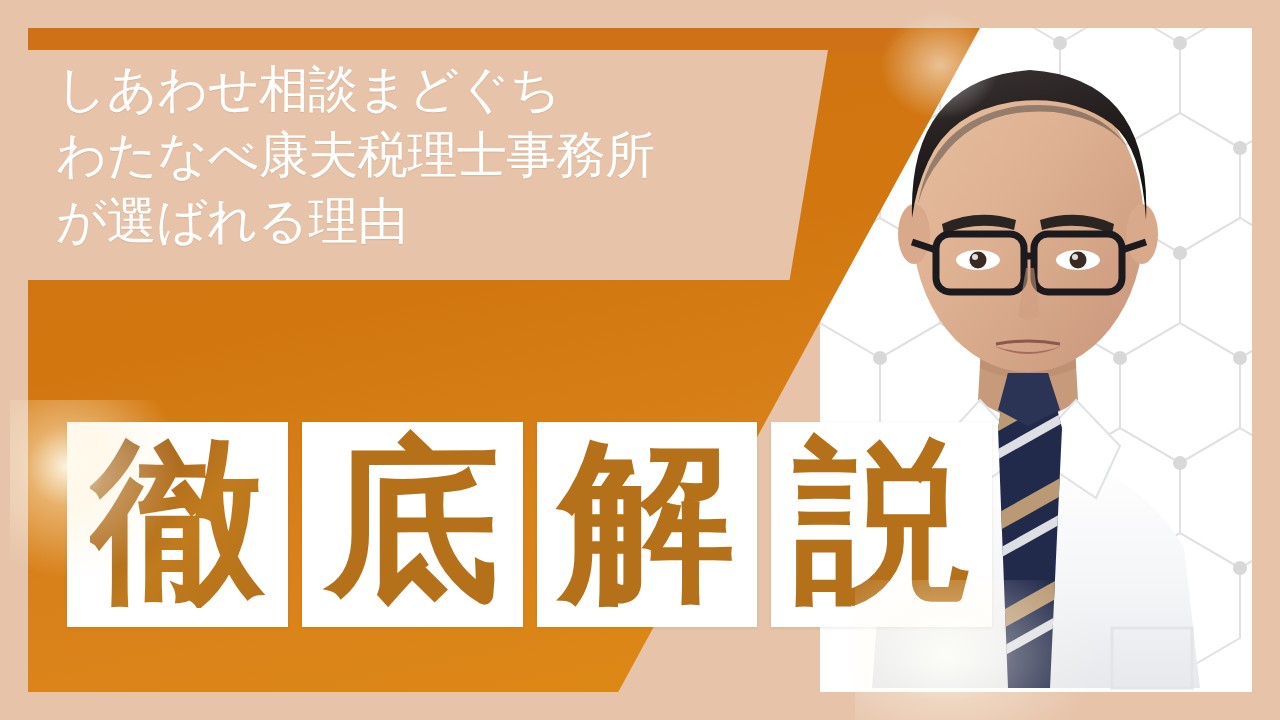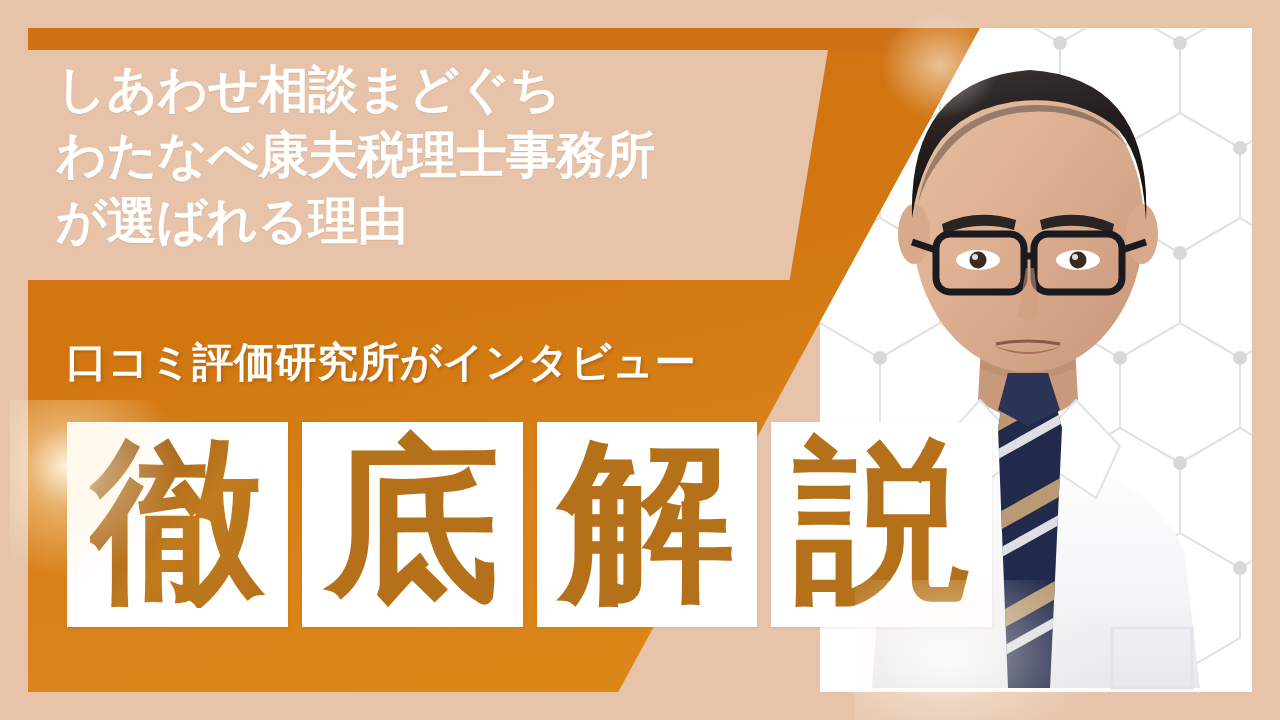--- a/index.html
+++ b/index.html
@@ -58,21 +58,21 @@
     width:800px; height:230px;
     background:#e6c3a9;
     clip-path:polygon(0 0, 100% 0, 95.2% 100%, 0 100%);
   }
   .headline-text{
     position:absolute;
     left:56px; top:56px;
     width:780px;
     color:#ffffff;
     font-size:50px;
-    font-weight:700;
+    font-weight:400;
     line-height:1.32;
     letter-spacing:-0.5px;
     white-space:pre-line;
     text-shadow:0 1px 1px rgba(160,110,60,.18);
   }
 
   
   .subtitle{
     position:absolute;
     left:66px; top:335px;
@@ -284,21 +284,20 @@
   </div>
 
   <div class="orange-panel"></div>
   <div class="orange-top-bar"></div>
 
   <div class="headline-plate"></div>
   <div class="headline-text">しあわせ相談まどぐち
 わたなべ康夫税理士事務所
 が選ばれる理由</div>
 
-  <div class="subtitle">口コミ評価研究所がインタビュー</div>
 
   <div class="tile-row">
     <div class="tile">
       <span class="tile-char">徹</span>
     </div>
     <div class="tile">
       <span class="tile-char">底</span>
     </div>
     <div class="tile">
       <span class="tile-char">解</span>

